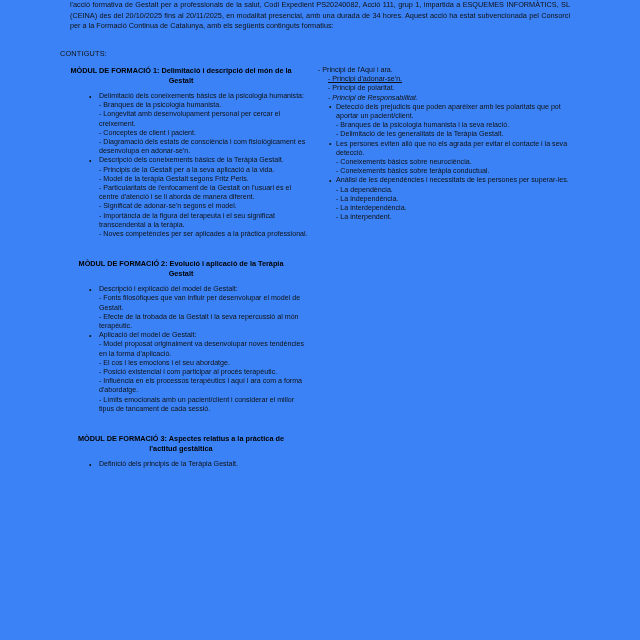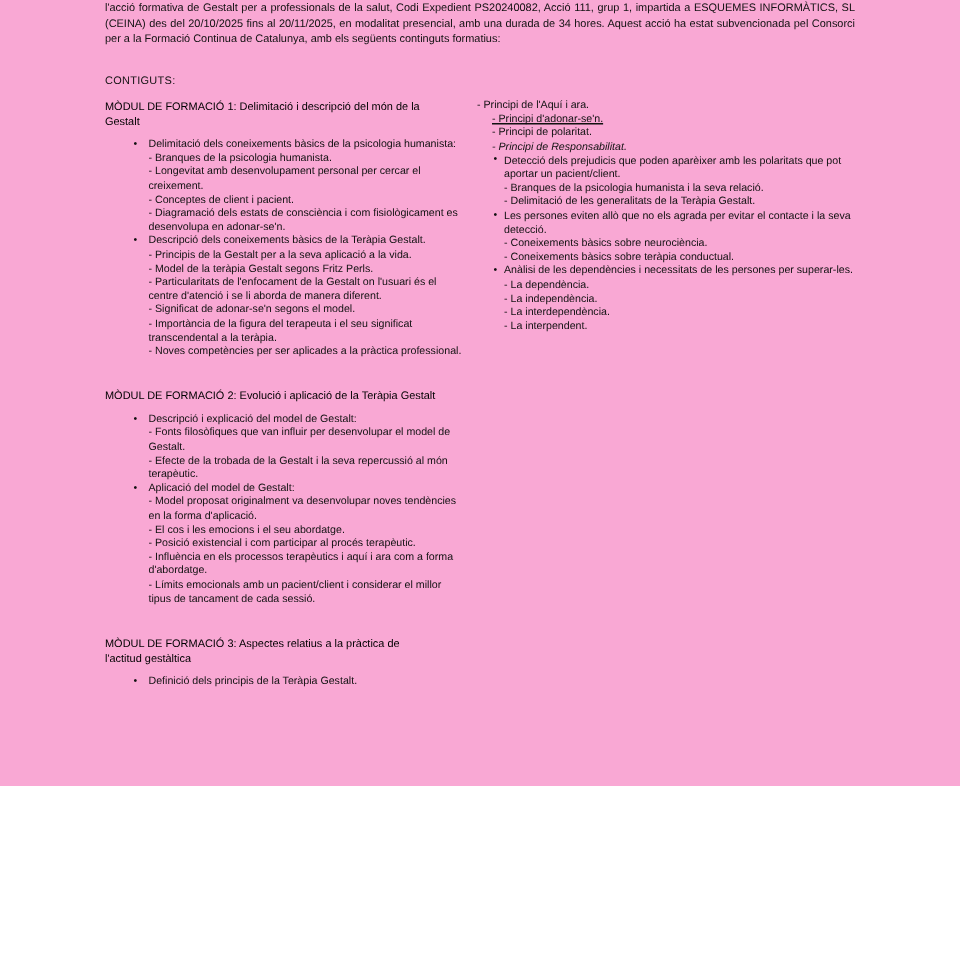--- a/index.html
+++ b/index.html
@@ -11,42 +11,42 @@
     width: 640px;
     height: 640px;
     overflow: hidden;
     font-family: "Liberation Sans", sans-serif;
     color: #1a1a1a;
     -webkit-font-smoothing: antialiased;
   }
   .page {
     position: relative;
     width: 640px;
-    height: 524px;
+    height: 640px;
     box-sizing: border-box;
     padding: 0 0 0 0;
-    background: #f9a8d4;
+    background: #3b82f6;
   }
   
   .intro {
     position: absolute;
     left: 70px;
     top: 0px;
     width: 500px;
     font-size: 7.3px;
     line-height: 10.6px;
     text-align: justify;
     color: #111;
   }
   .intro p {
     margin: 0;
   }
   .contiguts {
     position: absolute;
-    left: 70px;
+    left: 60px;
     top: 49px;
     font-size: 7.3px;
     letter-spacing: 0.2px;
     color: #111;
   }
   
   .cols {
     position: absolute;
     left: 0;
     top: 66px;
@@ -60,24 +60,25 @@
   }
   .col-right {
     position: absolute;
     left: 318px;
     top: 0;
     width: 258px;
   }
   .module-title {
     font-size: 7.3px;
     line-height: 10px;
-    font-weight: normal;
+    font-weight: bold;
     color: #000;
     margin: 0 0 6px 0;
     width: 222px;
+    text-align: center;
   }
   .module-title.mt2 { margin-top: 14px; }
   ul.blist {
     list-style: none;
     margin: 0;
     padding: 0;
   }
   ul.blist > li {
     position: relative;
     padding-left: 13px;

